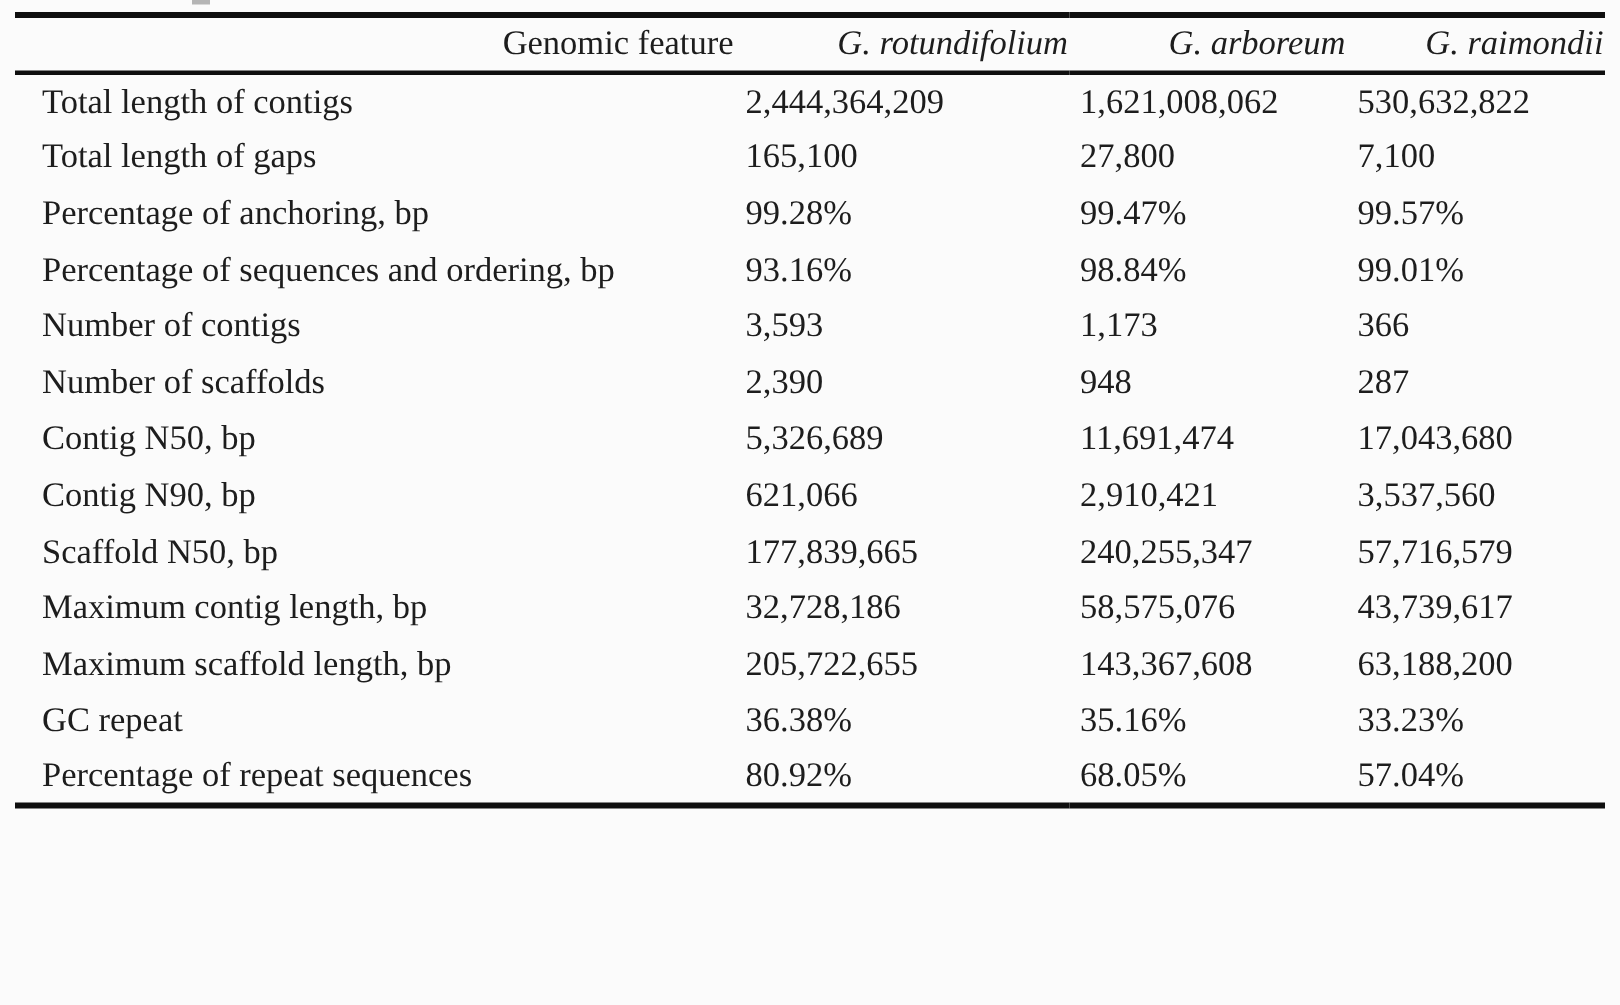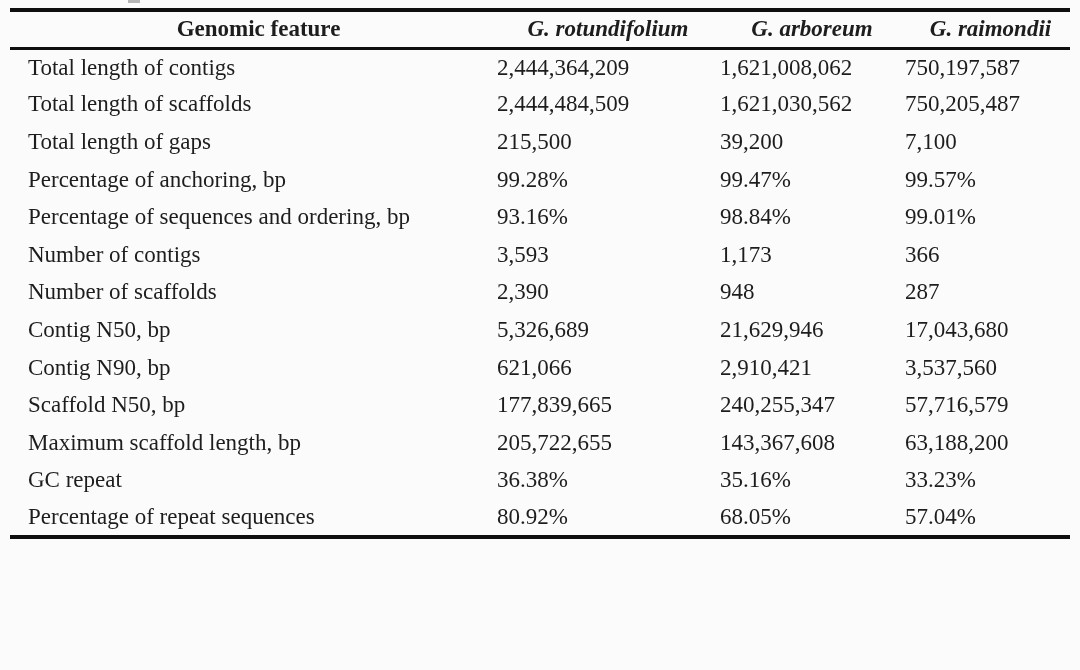--- a/index.html
+++ b/index.html
@@ -36,22 +36,22 @@
   }
   thead tr {
     height: 38px;
     border-bottom: 3px solid #0f0f0f;
   }
   tbody tr {
     height: 37.6px;
     margin-top: 48px;
   }
   th {
-    font-weight: bold;
-    text-align: center;
+    font-weight: normal;
+    text-align: right;
     vertical-align: middle;
     white-space: nowrap;
     overflow: hidden;
   }
   td {
     vertical-align: middle;
     white-space: nowrap;
     overflow: hidden;
   }
   .col-feature-head, td.feature {
@@ -84,32 +84,26 @@
         <th class="species">G. rotundifolium</th>
         <th class="species">G. arboreum</th>
         <th class="species">G. raimondii</th>
       </tr>
     </thead>
     <tbody>
       <tr>
         <td class="feature">Total length of contigs</td>
         <td class="value">2,444,364,209</td>
         <td class="value">1,621,008,062</td>
-        <td class="value">750,197,587</td>
-      </tr>
-      <tr>
-        <td class="feature">Total length of scaffolds</td>
-        <td class="value">2,444,484,509</td>
-        <td class="value">1,621,030,562</td>
-        <td class="value">750,205,487</td>
+        <td class="value">530,632,822</td>
       </tr>
       <tr>
         <td class="feature">Total length of gaps</td>
-        <td class="value">215,500</td>
-        <td class="value">39,200</td>
+        <td class="value">165,100</td>
+        <td class="value">27,800</td>
         <td class="value">7,100</td>
       </tr>
       <tr>
         <td class="feature">Percentage of anchoring, bp</td>
         <td class="value">99.28%</td>
         <td class="value">99.47%</td>
         <td class="value">99.57%</td>
       </tr>
       <tr>
         <td class="feature">Percentage of sequences and ordering, bp</td>
@@ -125,34 +119,40 @@
       </tr>
       <tr>
         <td class="feature">Number of scaffolds</td>
         <td class="value">2,390</td>
         <td class="value">948</td>
         <td class="value">287</td>
       </tr>
       <tr>
         <td class="feature">Contig N50, bp</td>
         <td class="value">5,326,689</td>
-        <td class="value">21,629,946</td>
+        <td class="value">11,691,474</td>
         <td class="value">17,043,680</td>
       </tr>
       <tr>
         <td class="feature">Contig N90, bp</td>
         <td class="value">621,066</td>
         <td class="value">2,910,421</td>
         <td class="value">3,537,560</td>
       </tr>
       <tr>
         <td class="feature">Scaffold N50, bp</td>
         <td class="value">177,839,665</td>
         <td class="value">240,255,347</td>
         <td class="value">57,716,579</td>
+      </tr>
+      <tr>
+        <td class="feature">Maximum contig length, bp</td>
+        <td class="value">32,728,186</td>
+        <td class="value">58,575,076</td>
+        <td class="value">43,739,617</td>
       </tr>
       <tr>
         <td class="feature">Maximum scaffold length, bp</td>
         <td class="value">205,722,655</td>
         <td class="value">143,367,608</td>
         <td class="value">63,188,200</td>
       </tr>
       <tr>
         <td class="feature">GC repeat</td>
         <td class="value">36.38%</td>

